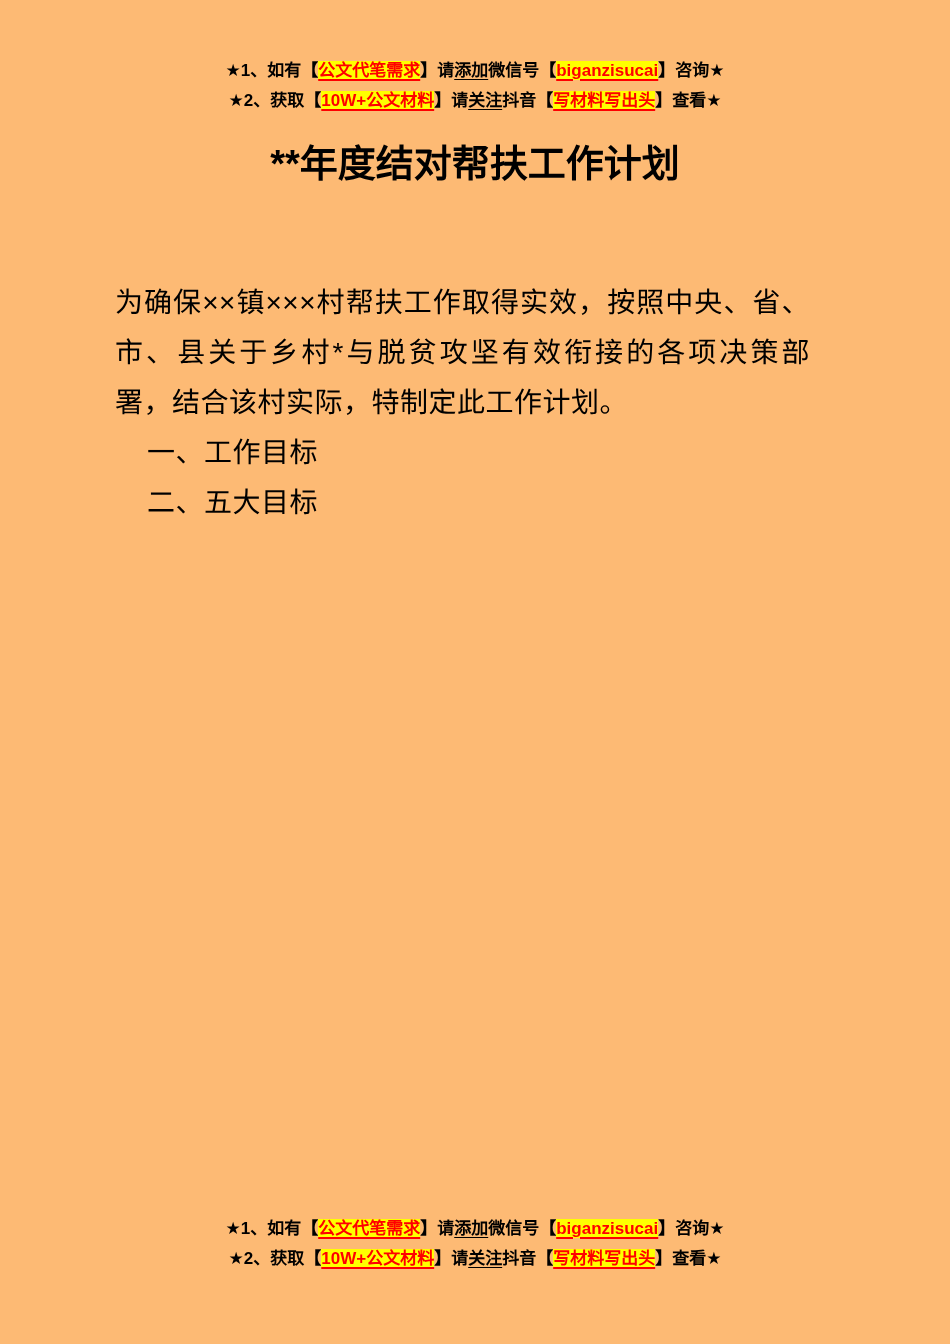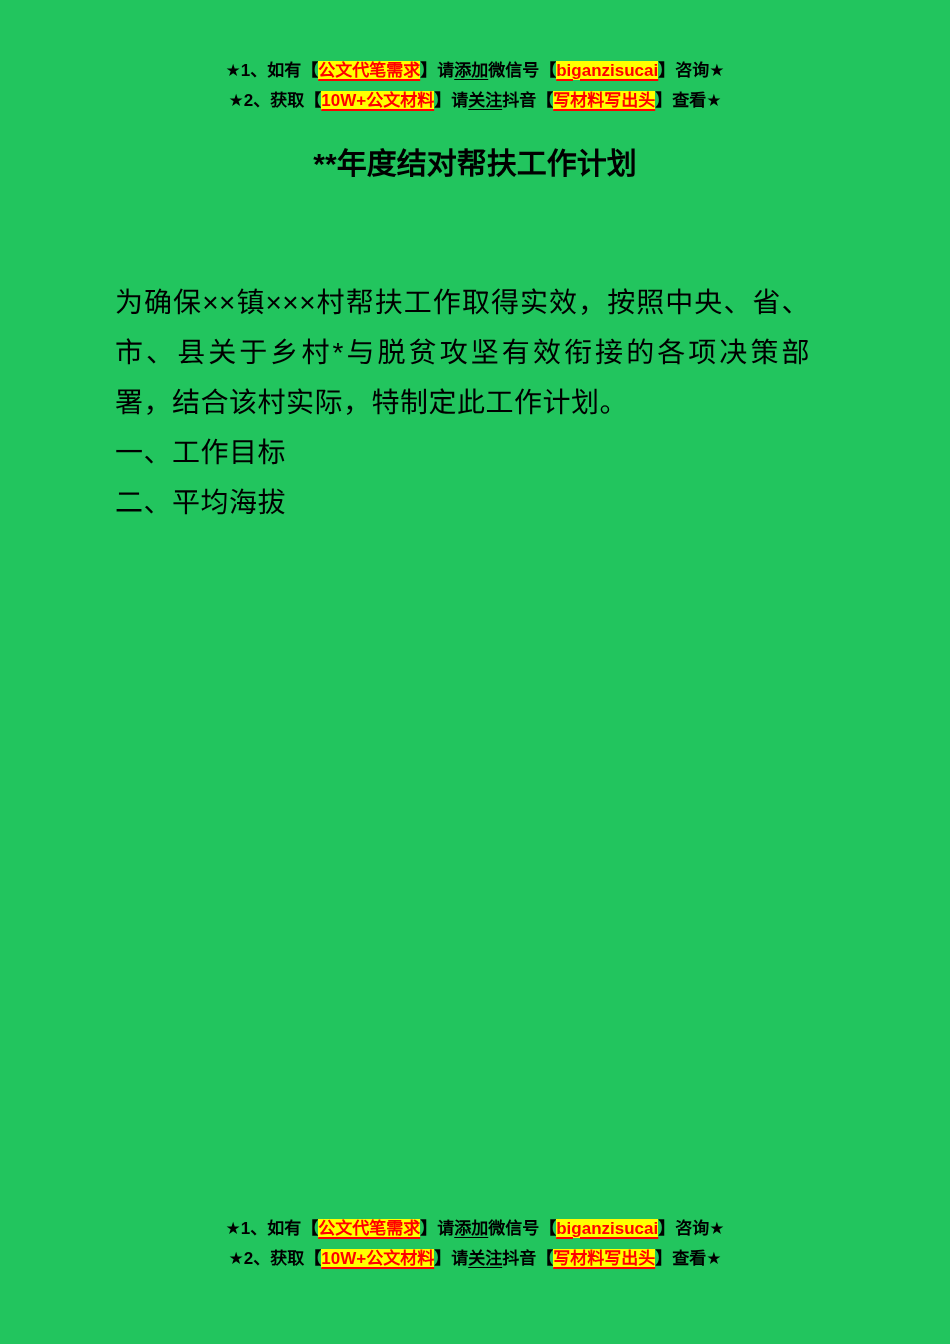--- a/index.html
+++ b/index.html
@@ -1,21 +1,21 @@
 <!DOCTYPE html>
 <html lang="zh-CN"><head>
 <meta charset="utf-8">
 <style>
   html, body { margin: 0; padding: 0; background: #ffffff; }
   .page {
     position: relative;
     width: 950px;
     height: 1344px;
     margin: 0 auto;
-    background: #22c55e;
+    background: #fdba74;
     font-family: "Liberation Sans", "DejaVu Sans", sans-serif;
     color: #000000;
     display: flex;
     flex-direction: column;
     overflow: hidden;
     box-sizing: border-box;
     padding-top: 56px;
     padding-bottom: 70px;
   }
   .promo {
@@ -36,57 +36,57 @@
     text-underline-offset: 3px;
   }
   .u {
     text-decoration: underline;
     text-decoration-color: #000000;
     text-underline-offset: 3px;
   }
   .doc-title {
     margin: 22px 0 0 0;
     text-align: center;
-    font-size: 30px;
+    font-size: 38px;
     font-weight: bold;
     line-height: 52px;
     flex: 0 0 auto;
   }
   .doc-body {
     flex: 1 1 auto;
     overflow: hidden;
     padding: 0 140px 0 115px;
     margin-top: 88px;
   }
   .doc-body p, .doc-body h2 {
     margin: 0;
     font-size: 28px;
     font-weight: normal;
     line-height: 50px;
     text-align: justify;
     letter-spacing: 0.5px;
   }
-  .doc-body h2 { text-align: left; }
+  .doc-body h2 { text-align: left; margin-left: 32px; }
 </style>
 </head>
 <body>
 
 <div class="page">
 
   <header class="promo">
     <div class="promo-line"><span>★1、如有【</span><span class="hl">公文代笔需求</span><span>】请</span><span class="u">添加</span><span>微信号【</span><span class="hl">biganzisucai</span><span>】咨询★</span></div>
     <div class="promo-line"><span>★2、获取【</span><span class="hl">10W+公文材料</span><span>】请</span><span class="u">关注</span><span>抖音【</span><span class="hl">写材料写出头</span><span>】查看★</span></div>
   </header>
 
   <h1 class="doc-title">**年度结对帮扶工作计划</h1>
 
   <main class="doc-body">
       <p>为确保××镇×××村帮扶工作取得实效，按照中央、省、市、县关于乡村*与脱贫攻坚有效衔接的各项决策部署，结合该村实际，特制定此工作计划。</p>
       <h2>一、工作目标</h2>
-      <h2>二、平均海拔</h2>
+      <h2>二、五大目标</h2>
     </main>
 
   <footer class="promo">
     <div class="promo-line"><span>★1、如有【</span><span class="hl">公文代笔需求</span><span>】请</span><span class="u">添加</span><span>微信号【</span><span class="hl">biganzisucai</span><span>】咨询★</span></div>
     <div class="promo-line"><span>★2、获取【</span><span class="hl">10W+公文材料</span><span>】请</span><span class="u">关注</span><span>抖音【</span><span class="hl">写材料写出头</span><span>】查看★</span></div>
   </footer>
 
 </div>
 
 </body></html>

